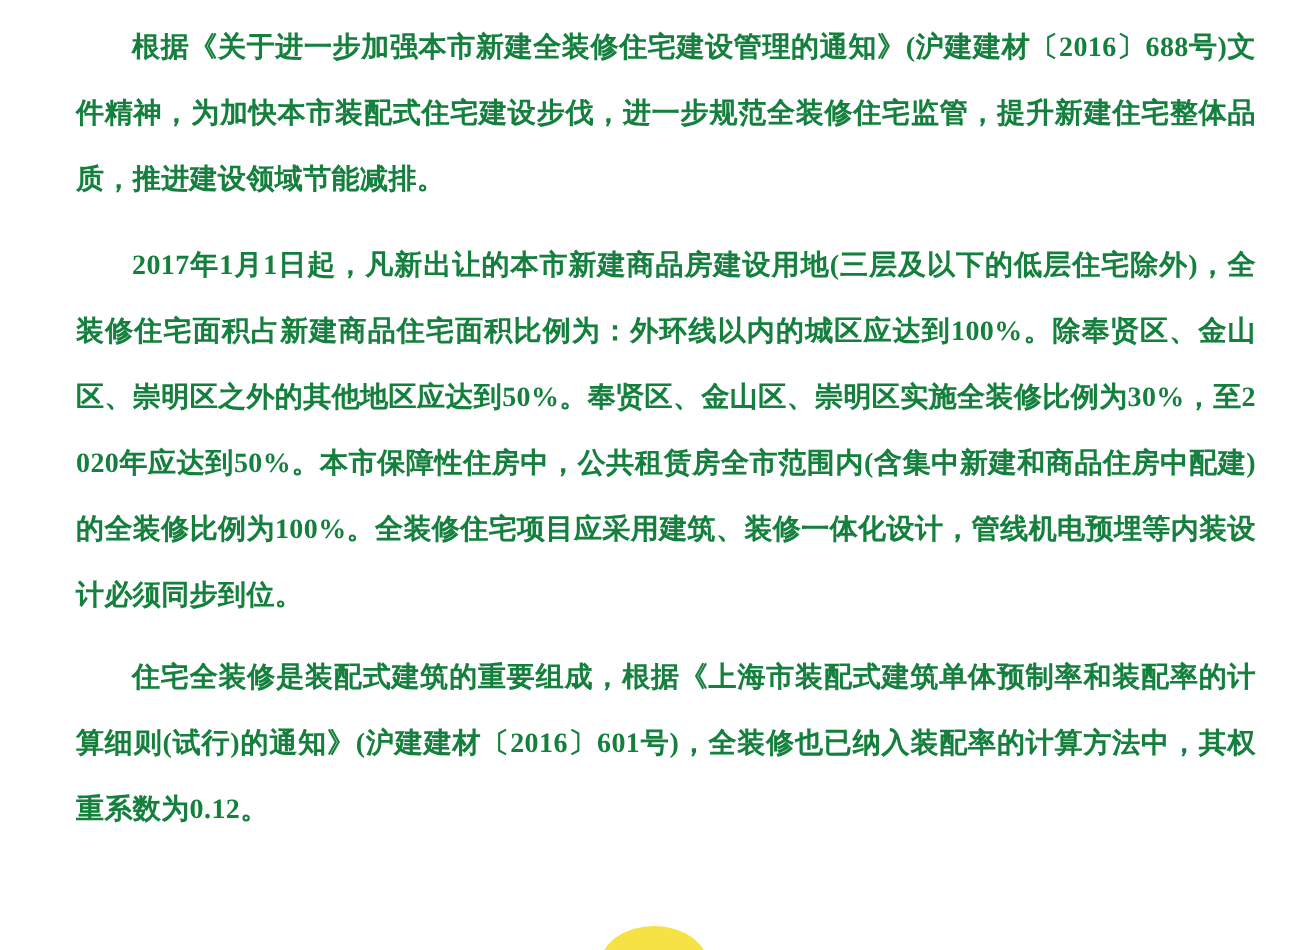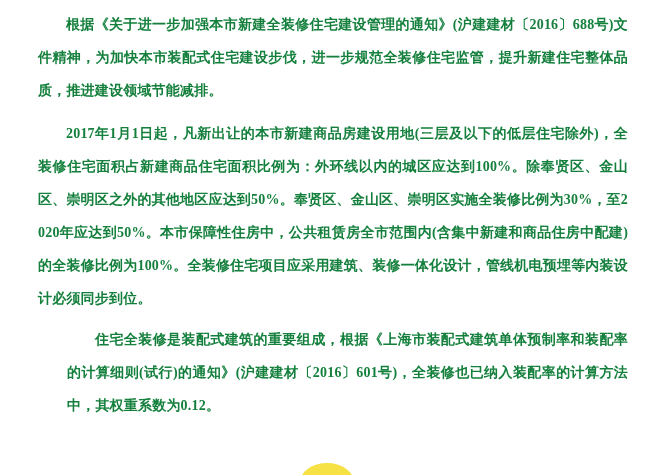--- a/index.html
+++ b/index.html
@@ -31,21 +31,20 @@
     margin: 0 0 6px 0;
     text-indent: 2em;
     word-break: break-all;
     font-weight: bold;
   }
   .para.p2 {
     margin-top: 10px;
   }
   .para.p3 {
     margin-top: 8px;
-    margin-left: 29px;
   }
   .blob {
     position: absolute;
     left: 300px;
     bottom: -16px;
     width: 54px;
     height: 28px;
     background: #f5e03a;
     border-radius: 50% 50% 45% 45% / 70% 70% 30% 30%;
     opacity: 0.95;

